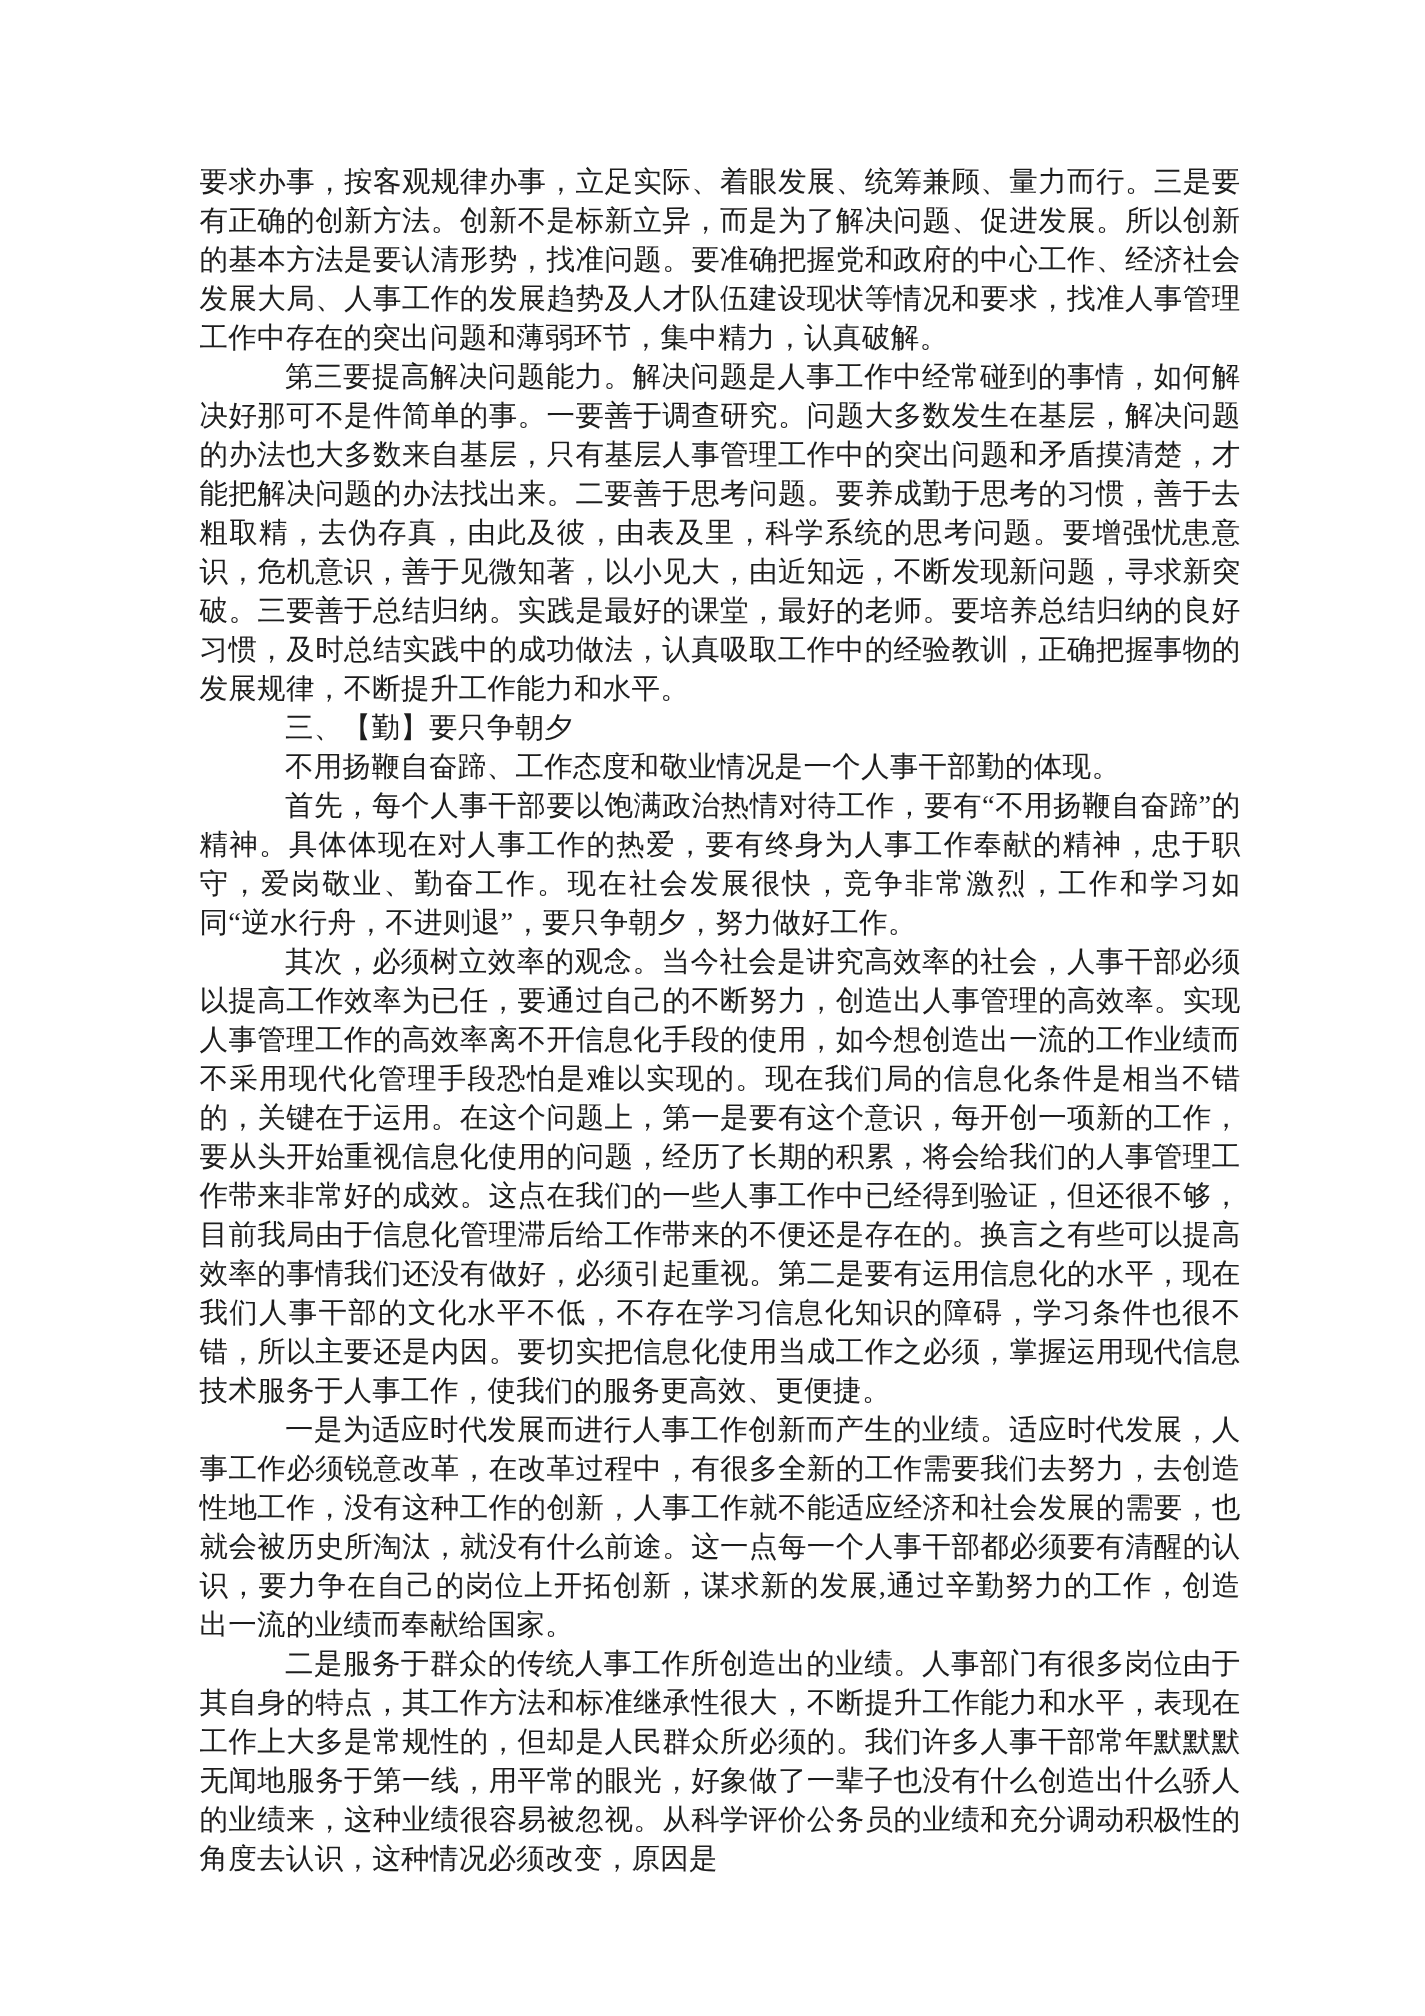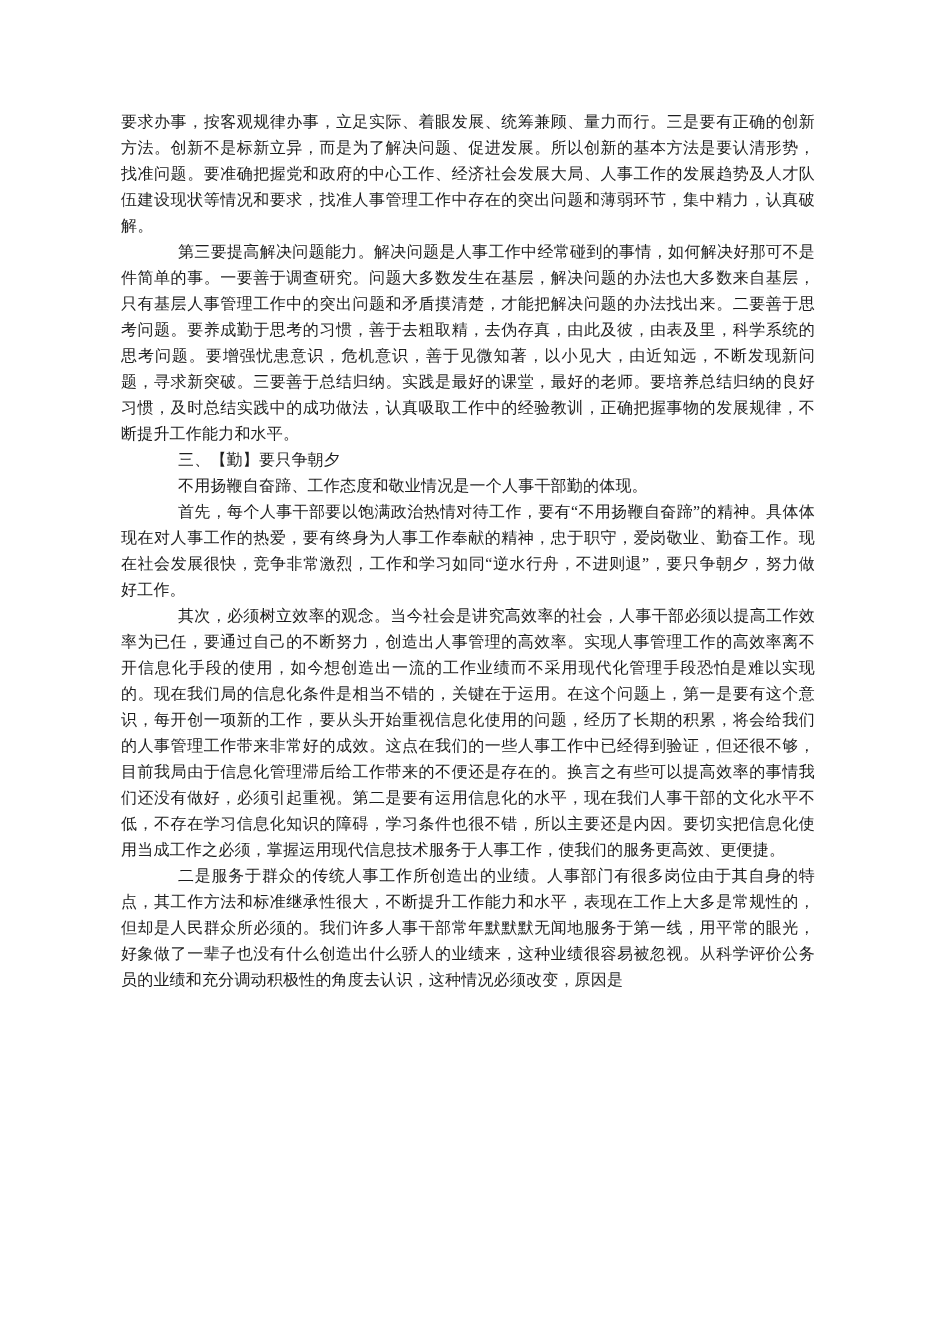--- a/index.html
+++ b/index.html
@@ -13,25 +13,25 @@
     overflow: hidden;
   }
   .page {
     position: relative;
     width: 950px;
     height: 1344px;
     background: #ffffff;
   }
   .doc-content {
     position: absolute;
-    left: 121px;
+    left: 133px;
     top: 109px;
     width: 694px;
     font-family: "Liberation Serif", "DejaVu Serif", serif;
-    font-size: 16px;
+    font-size: 19px;
     line-height: 26px;
     color: #1d1d1d;
     text-align: justify;
     text-justify: inter-ideograph;
     letter-spacing: 0.2px;
   }
   .doc-content p {
     margin: 0;
     padding: 0;
   }
@@ -43,15 +43,16 @@
 <body>
 
 <div class="page">
   <div class="doc-content">
     <p>要求办事，按客观规律办事，立足实际、着眼发展、统筹兼顾、量力而行。三是要有正确的创新方法。创新不是标新立异，而是为了解决问题、促进发展。所以创新的基本方法是要认清形势，找准问题。要准确把握党和政府的中心工作、经济社会发展大局、人事工作的发展趋势及人才队伍建设现状等情况和要求，找准人事管理工作中存在的突出问题和薄弱环节，集中精力，认真破解。</p>
     <p class="indent">第三要提高解决问题能力。解决问题是人事工作中经常碰到的事情，如何解决好那可不是件简单的事。一要善于调查研究。问题大多数发生在基层，解决问题的办法也大多数来自基层，只有基层人事管理工作中的突出问题和矛盾摸清楚，才能把解决问题的办法找出来。二要善于思考问题。要养成勤于思考的习惯，善于去粗取精，去伪存真，由此及彼，由表及里，科学系统的思考问题。要增强忧患意识，危机意识，善于见微知著，以小见大，由近知远，不断发现新问题，寻求新突破。三要善于总结归纳。实践是最好的课堂，最好的老师。要培养总结归纳的良好习惯，及时总结实践中的成功做法，认真吸取工作中的经验教训，正确把握事物的发展规律，不断提升工作能力和水平。</p>
     <p class="indent">三、【勤】要只争朝夕</p>
     <p class="indent">不用扬鞭自奋蹄、工作态度和敬业情况是一个人事干部勤的体现。</p>
     <p class="indent">首先，每个人事干部要以饱满政治热情对待工作，要有“不用扬鞭自奋蹄”的精神。具体体现在对人事工作的热爱，要有终身为人事工作奉献的精神，忠于职守，爱岗敬业、勤奋工作。现在社会发展很快，竞争非常激烈，工作和学习如同“逆水行舟，不进则退”，要只争朝夕，努力做好工作。</p>
     <p class="indent">其次，必须树立效率的观念。当今社会是讲究高效率的社会，人事干部必须以提高工作效率为已任，要通过自己的不断努力，创造出人事管理的高效率。实现人事管理工作的高效率离不开信息化手段的使用，如今想创造出一流的工作业绩而不采用现代化管理手段恐怕是难以实现的。现在我们局的信息化条件是相当不错的，关键在于运用。在这个问题上，第一是要有这个意识，每开创一项新的工作，要从头开始重视信息化使用的问题，经历了长期的积累，将会给我们的人事管理工作带来非常好的成效。这点在我们的一些人事工作中已经得到验证，但还很不够，目前我局由于信息化管理滞后给工作带来的不便还是存在的。换言之有些可以提高效率的事情我们还没有做好，必须引起重视。第二是要有运用信息化的水平，现在我们人事干部的文化水平不低，不存在学习信息化知识的障碍，学习条件也很不错，所以主要还是内因。要切实把信息化使用当成工作之必须，掌握运用现代信息技术服务于人事工作，使我们的服务更高效、更便捷。</p>
+    <p class="indent">一是为适应时代发展而进行人事工作创新而产生的业绩。适应时代发展，人事工作必须锐意改革，在改革过程中，有很多全新的工作需要我们去努力，去创造性地工作，没有这种工作的创新，人事工作就不能适应经济和社会发展的需要，也就会被历史所淘汰，就没有什么前途。这一点每一个人事干部都必须要有清醒的认识，要力争在自己的岗位上开拓创新，谋求新的发展,通过辛勤努力的工作，创造出一流的业绩而奉献给国家。</p>
     <p class="indent">二是服务于群众的传统人事工作所创造出的业绩。人事部门有很多岗位由于其自身的特点，其工作方法和标准继承性很大，不断提升工作能力和水平，表现在工作上大多是常规性的，但却是人民群众所必须的。我们许多人事干部常年默默默无闻地服务于第一线，用平常的眼光，好象做了一辈子也没有什么创造出什么骄人的业绩来，这种业绩很容易被忽视。从科学评价公务员的业绩和充分调动积极性的角度去认识，这种情况必须改变，原因是</p>
   </div>
 </div>
 
 </body></html>

